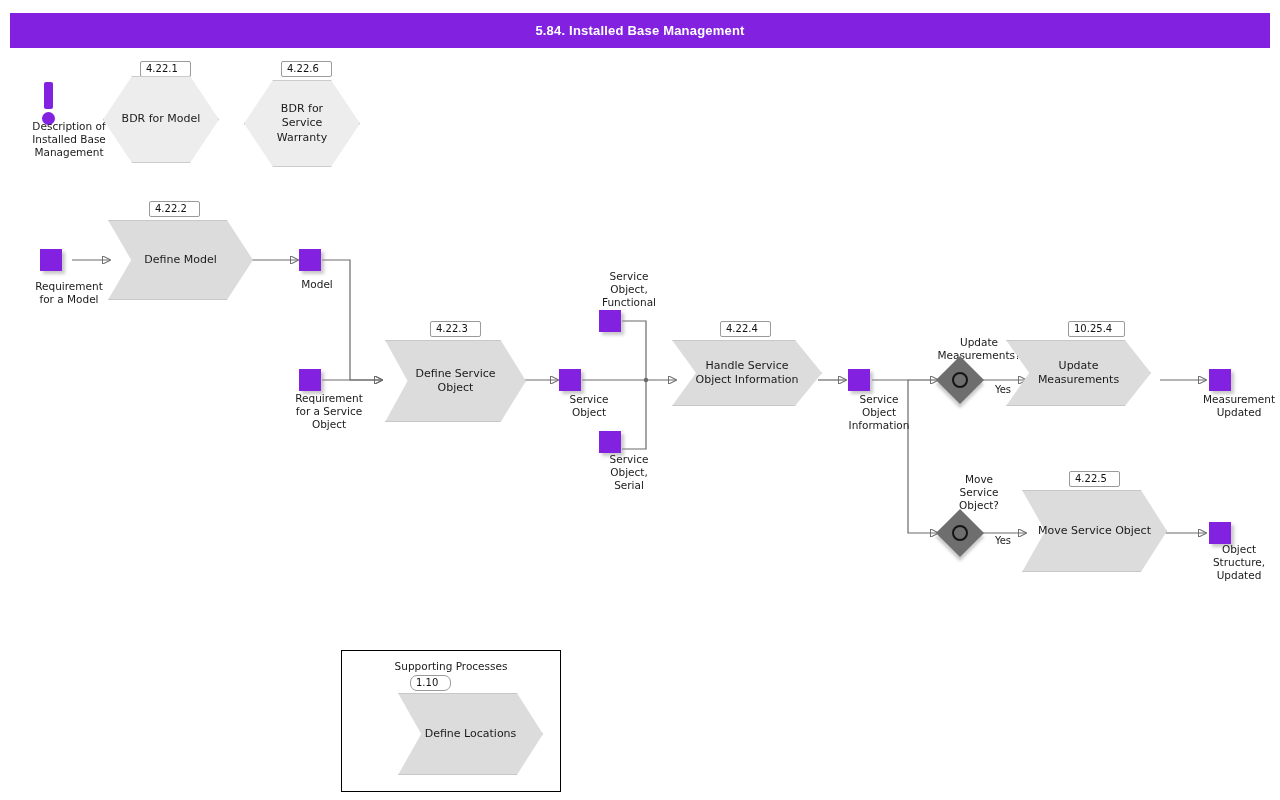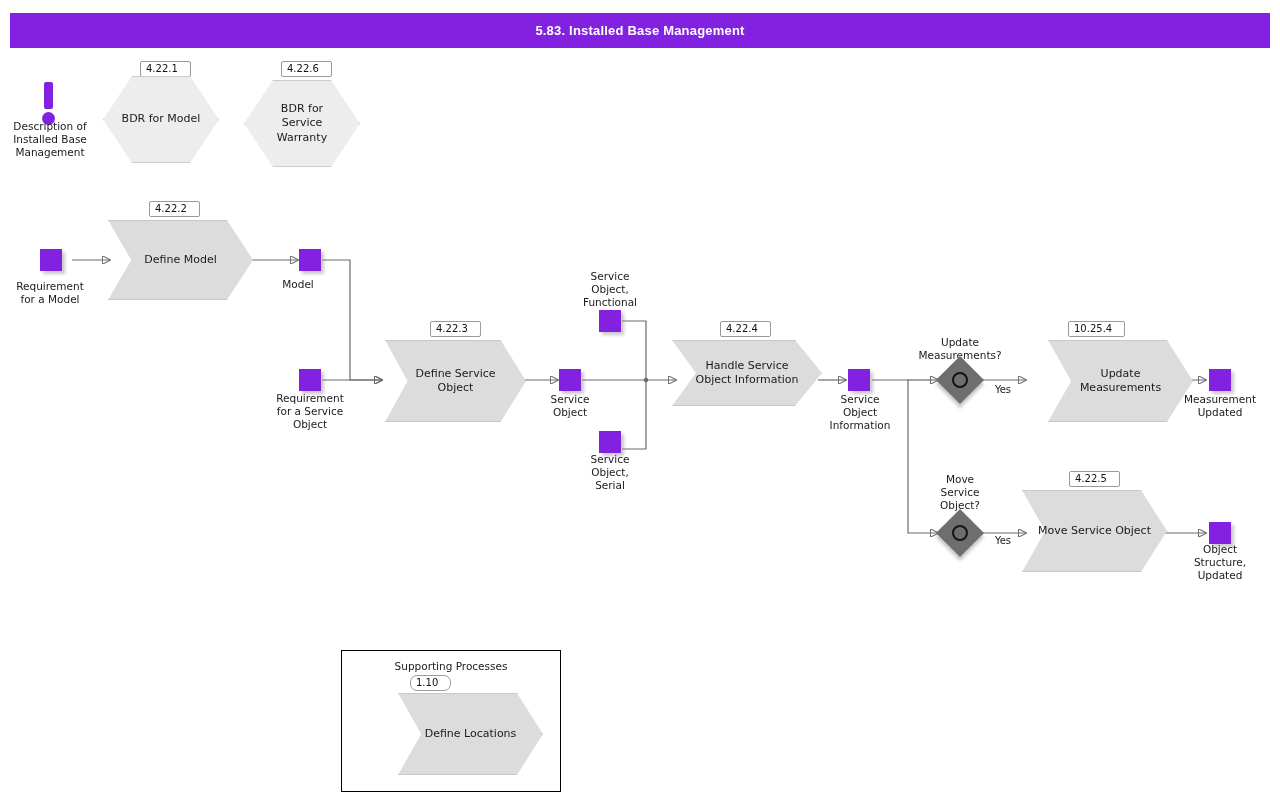--- a/index.html
+++ b/index.html
@@ -137,20 +137,21 @@
 
   
   .txt {
     position: absolute;
     font-size: 10.5px;
     color: #1a1a1a;
     text-align: center;
     line-height: 1.25;
     white-space: pre-line;
     font-family: "DejaVu Sans", sans-serif;
+    padding-left: 19px;
   }
   .txt-small {
     position: absolute;
     font-size: 10px;
     color: #1a1a1a;
     text-align: center;
     line-height: 1.2;
     font-family: "DejaVu Sans", sans-serif;
   }
 
@@ -214,21 +215,21 @@
     pointer-events: none;
   }
   #wires path, #wires line { fill: none; stroke: #6a6a6a; stroke-width: 1.2; }
 </style>
 </head>
 <body>
 
 <div id="canvas">
 
   <div class="title-bar">
-    <span class="title-text">5.83. Installed Base Management</span>
+    <span class="title-text">5.84. Installed Base Management</span>
   </div>
 
   <svg id="wires" viewBox="0 0 1280 800">
     <defs>
       <marker id="arr" viewBox="0 0 10 10" refX="9" refY="5" markerWidth="7" markerHeight="7" orient="auto">
         <path d="M 0 0 L 10 5 L 0 10 z" fill="#6a6a6a" stroke="none"></path>
       </marker>
     </defs>
 
     <line x1="72" y1="260" x2="110" y2="260" marker-end="url(#arr)"></line>
@@ -341,21 +342,21 @@
 
   <div class="txt" style="left:910px; top:336px; width:100px;">Update
 Measurements?</div>
   <div class="diamond-wrap" style="left:943px; top:363px;">
     <div class="diamond"></div>
     <div class="diamond-ring"></div>
   </div>
   <div class="txt-small" style="left:982px; top:384px; width:42px;">Yes</div>
 
   <div class="num-badge" style="left:1068px; top:321px;">10.25.4</div>
-  <div class="chevron-wrap" style="left:1048px; top:340px; width:145px; height:82px;">
+  <div class="chevron-wrap" style="left:1006px; top:340px; width:145px; height:66px;">
     <div class="chevron-shadow"></div>
     <div class="chevron"></div>
     <div class="chevron-label">Update
 Measurements</div>
   </div>
 
   <div class="data-sq" style="left:1209px; top:369px;"></div>
   <div class="txt" style="left:1170px; top:393px; width:100px;">Measurement
 Updated</div>
 

